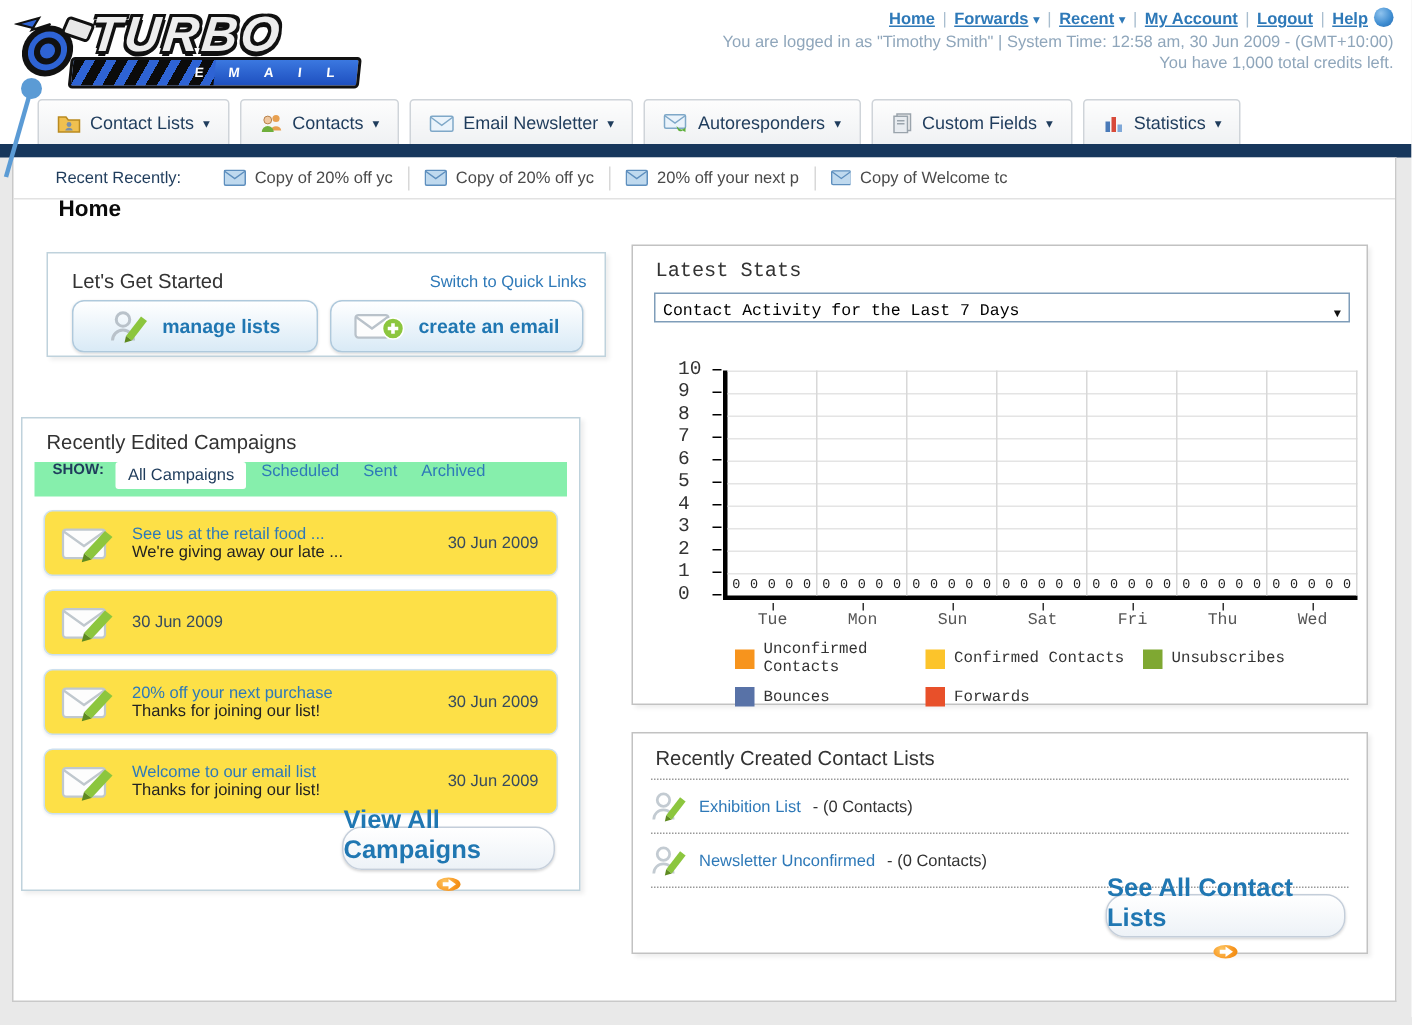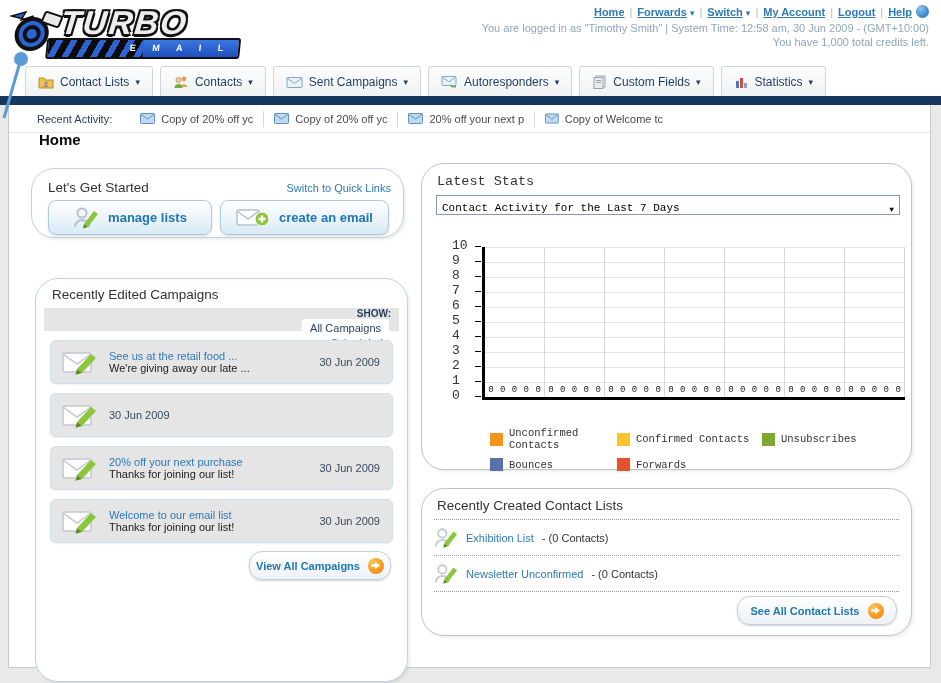--- a/index.html
+++ b/index.html
@@ -50,53 +50,53 @@
   .activity{position:absolute;top:0;left:0;right:0;height:27px;border-bottom:1px solid #E2E2E2;
     display:flex;align-items:center;font-size:11px;}
   .activity-label{color:#1F3C5C;margin-left:28px;margin-right:18px;}
   .activity-item{display:flex;align-items:center;gap:6px;color:#4A4A4A;padding:0 10px;cursor:pointer;
     border-left:1px solid #D8D8D8;height:16px;white-space:nowrap;overflow:hidden;max-width:118px;}
   .activity-item:first-of-type{border-left:none;}
 
   .page-title{position:absolute;top:26px;left:30px;font-size:15px;font-weight:bold;color:#0A0A0A;}
 
   
-  .panel{position:absolute;background:#fff;box-sizing:border-box;border-radius:23px;}
+  .panel{position:absolute;background:#fff;box-sizing:border-box;}
   .panel-blue{border:1px solid #BFD2DC;box-shadow:2px 2px 3px rgba(0,0,0,0.07);}
   .panel-gray{border:1px solid #C2C2C2;box-shadow:2px 2px 3px rgba(0,0,0,0.07);}
   .panel-title{font-size:13.5px;color:#333;}
 
   
   .gs-panel{left:22px;top:63px;width:373px;height:70px;}
   .gs-title{position:absolute;left:16px;top:11px;}
   .gs-link{position:absolute;right:12px;top:13px;font-size:11px;color:#2E79B8;cursor:pointer;}
   .gs-btn{position:absolute;top:31px;height:33px;border:1px solid #AFC9DC;border-radius:8px;cursor:pointer;
     background:linear-gradient(#FFFFFF,#D9EAF6);box-shadow:0 1px 2px rgba(0,0,0,0.15);
     display:flex;align-items:center;justify-content:center;gap:9px;font-size:13px;font-weight:bold;color:#2077B2;}
 
   
-  .camp-panel{left:26px;top:173px;width:373px;height:404px;text-decoration:underline;}
+  .camp-panel{left:5px;top:173px;width:373px;height:316px;text-decoration:underline;}
   .camp-title{position:absolute;left:16px;top:8px;}
-  .filter-bar{position:absolute;left:8px;right:8px;top:29px;height:23px;background:#e5e5e5;
-    display:flex;align-items:flex-end;font-size:11px;flex-direction:column;}
+  .filter-bar{position:absolute;left:8px;right:8px;top:29px;height:23px;background:#86efac;
+    display:flex;align-items:flex-start;font-size:11px;}
   .filter-label{font-size:10px;font-weight:bold;color:#1F3C5C;margin:0 8px 0 12px;}
   .filter-item{color:#2E79B8;margin-right:16px;cursor:pointer;}
   .filter-item.active{background:#fff;color:#1F3C5C;padding:3px 8px;border-radius:2px;margin-right:10px;}
-  .camp-card{position:absolute;left:14px;right:14px;height:44px;background:#e5e5e5;border:1px solid #CCE0EF;
+  .camp-card{position:absolute;left:14px;right:14px;height:44px;background:#fde047;border:1px solid #CCE0EF;
     border-radius:6px;box-shadow:0 1px 2px rgba(0,0,0,0.06);display:flex;align-items:center;box-sizing:border-box;}
   .camp-icon{margin:0 8px 0 10px;flex:0 0 40px;}
   .camp-text{flex:1;min-width:0;}
   .camp-name{font-size:11px;color:#2E79B8;cursor:pointer;white-space:nowrap;overflow:hidden;}
   .camp-sub{font-size:11px;color:#222;white-space:nowrap;overflow:hidden;}
   .camp-date{font-size:11px;color:#374B5E;margin-right:12px;white-space:nowrap;}
 
   
   .action-btn{position:absolute;height:27px;border:1px solid #C4CEDA;border-radius:13px;cursor:pointer;
     background:linear-gradient(#FFFFFF,#EDF2F7);box-shadow:0 1px 2px rgba(0,0,0,0.18);
-    display:flex;align-items:center;justify-content:center;gap:8px;font-size:11px;font-weight:bold;color:#2077B2;}
+    display:flex;align-items:center;justify-content:center;gap:8px;font-size:17px;font-weight:bold;color:#2077B2;flex-direction:column;}
   .arrow-ball{width:16px;height:16px;border-radius:50%;display:flex;align-items:center;justify-content:center;
     background:radial-gradient(circle at 35% 30%,#FDC460,#F7941D 65%,#E8860D);}
 
   
   .stats-panel{left:412px;top:58px;width:491px;height:307px;font-family:Liberation Mono, monospace;}
   .stats-title{position:absolute;left:15px;top:10px;}
   .stats-select{position:absolute;left:14px;top:31px;width:464px;height:20px;border:1px solid #7F9DB9;
     background:#fff;display:flex;align-items:flex-end;font-size:11px;color:#000;cursor:pointer;box-sizing:border-box;}
   .stats-select .sel-text{flex:1;padding-left:5px;}
   .sel-caret{font-size:8px;color:#111;padding-right:5px;}
@@ -149,21 +149,21 @@
     <div class="logo-email">E M A I L</div>
   </div>
 </div>
 
 <svg class="deco-pin" width="34" height="70" viewBox="0 0 34 70">
   <line x1="20" y1="12" x2="4" y2="68" stroke="#5B9BD5" stroke-width="3"></line>
   <circle cx="21" cy="9" r="7" fill="#5B9BD5"></circle>
 </svg>
 
 <div class="hdr-links">
-  <a>Home</a><span class="hdr-sep">|</span><a>Forwards</a> <span class="hdr-caret">▾</span><span class="hdr-sep">|</span><a>Switch</a> <span class="hdr-caret">▾</span><span class="hdr-sep">|</span><a>My Account</a><span class="hdr-sep">|</span><a>Logout</a><span class="hdr-sep">|</span><a>Help</a><span class="help-ball"></span>
+  <a>Home</a><span class="hdr-sep">|</span><a>Forwards</a> <span class="hdr-caret">▾</span><span class="hdr-sep">|</span><a>Recent</a> <span class="hdr-caret">▾</span><span class="hdr-sep">|</span><a>My Account</a><span class="hdr-sep">|</span><a>Logout</a><span class="hdr-sep">|</span><a>Help</a><span class="help-ball"></span>
 </div>
 <div class="hdr-login">You are logged in as "Timothy Smith" | System Time: 12:58 am, 30 Jun 2009 - (GMT+10:00)</div>
 <div class="hdr-credits">You have 1,000 total credits left.</div>
 
 <div class="tabs">
   <div class="tab">
     <svg width="16" height="14" viewBox="0 0 16 14">
         <path d="M1 3 h5 l1.5 2 H15 v8 H1 z" fill="#F0C050" stroke="#B98A20"></path>
         <circle cx="8" cy="8" r="1.6" fill="#7B8FA8"></circle>
         <path d="M5.5 12 a2.6 2.6 0 0 1 5 0 z" fill="#7B8FA8"></path>
@@ -179,21 +179,21 @@
         <path d="M1.5 13 a4 4 0 0 1 8 0 z" fill="#6FAF3C"></path>
       </svg>
     <span>Contacts</span>
       <span class="caret">▾</span>
   </div>
   <div class="tab">
     <svg width="17" height="13" viewBox="0 0 17 13">
         <rect x="1" y="1.5" width="15" height="10" rx="1" fill="#EAF3FB" stroke="#7FA8C8"></rect>
         <path d="M1 2 l7.5 5.5 L16 2" fill="none" stroke="#7FA8C8"></path>
       </svg>
-    <span>Sent Campaigns</span>
+    <span>Email Newsletter</span>
       <span class="caret">▾</span>
   </div>
   <div class="tab">
     <svg width="17" height="14" viewBox="0 0 17 14">
         <rect x="1" y="1.5" width="14" height="9" rx="1" fill="#EAF3FB" stroke="#7FA8C8"></rect>
         <path d="M1 2 l7 5 L15 2" fill="none" stroke="#7FA8C8"></path>
         <path d="M9 9 q3 4 6 1 l0 3 l-2 -1 q-3 2 -4 -3" fill="#5FAF3C"></path>
       </svg>
     <span>Autoresponders</span>
       <span class="caret">▾</span>
@@ -217,21 +217,21 @@
     <span>Statistics</span>
       <span class="caret">▾</span>
   </div>
 </div>
 
 <div class="navy-bar"></div>
 
 <div class="wrapper">
 
   <div class="activity">
-    <span class="activity-label">Recent Activity:</span>
+    <span class="activity-label">Recent Recently:</span>
     <div class="activity-item">
       <svg width="15" height="11" viewBox="0 0 15 11">
           <rect x="0.5" y="0.5" width="14" height="10" rx="1" fill="#BFD9EE" stroke="#5E8FBE"></rect>
           <path d="M0.5 1 l7 5 l7 -5" fill="none" stroke="#5E8FBE"></path>
         </svg>
       <span>Copy of 20% off yc</span>
     </div>
     <div class="activity-item">
       <svg width="15" height="11" viewBox="0 0 15 11">
           <rect x="0.5" y="0.5" width="14" height="10" rx="1" fill="#BFD9EE" stroke="#5E8FBE"></rect>
@@ -451,20 +451,29 @@
         <div class="cgroup">
           <div class="cvals">
             <span>0</span>
             <span>0</span>
             <span>0</span>
             <span>0</span>
             <span>0</span>
           </div>
         </div>
       </div>
+    <div class="chart-xlabels">
+        <div class="day">Tue</div>
+        <div class="day">Mon</div>
+        <div class="day">Sun</div>
+        <div class="day">Sat</div>
+        <div class="day">Fri</div>
+        <div class="day">Thu</div>
+        <div class="day">Wed</div>
+      </div>
     <div class="chart-legend">
         <div class="legend-item">
           <span class="sw" style="background: rgb(247, 148, 29);"></span>
           <span>Unconfirmed Contacts</span>
         </div>
         <div class="legend-item">
           <span class="sw" style="background: rgb(252, 196, 43);"></span>
           <span>Confirmed Contacts</span>
         </div>
         <div class="legend-item">

